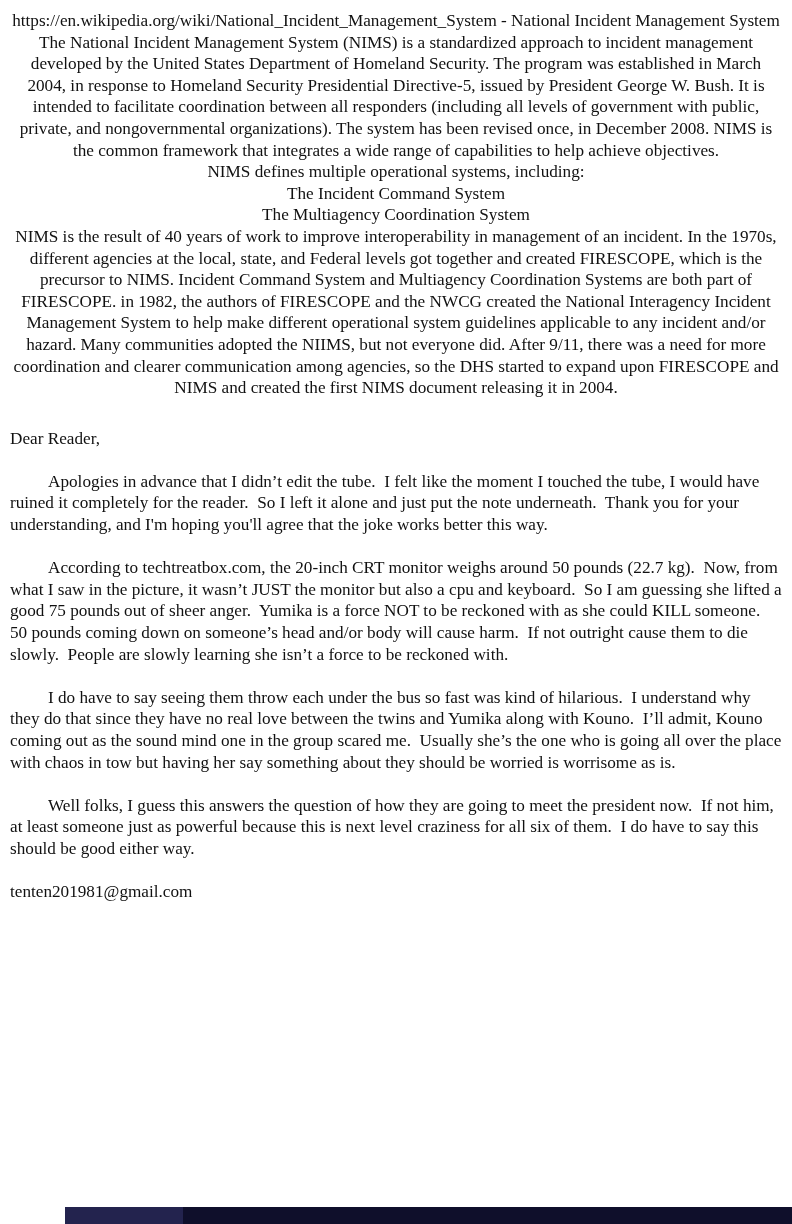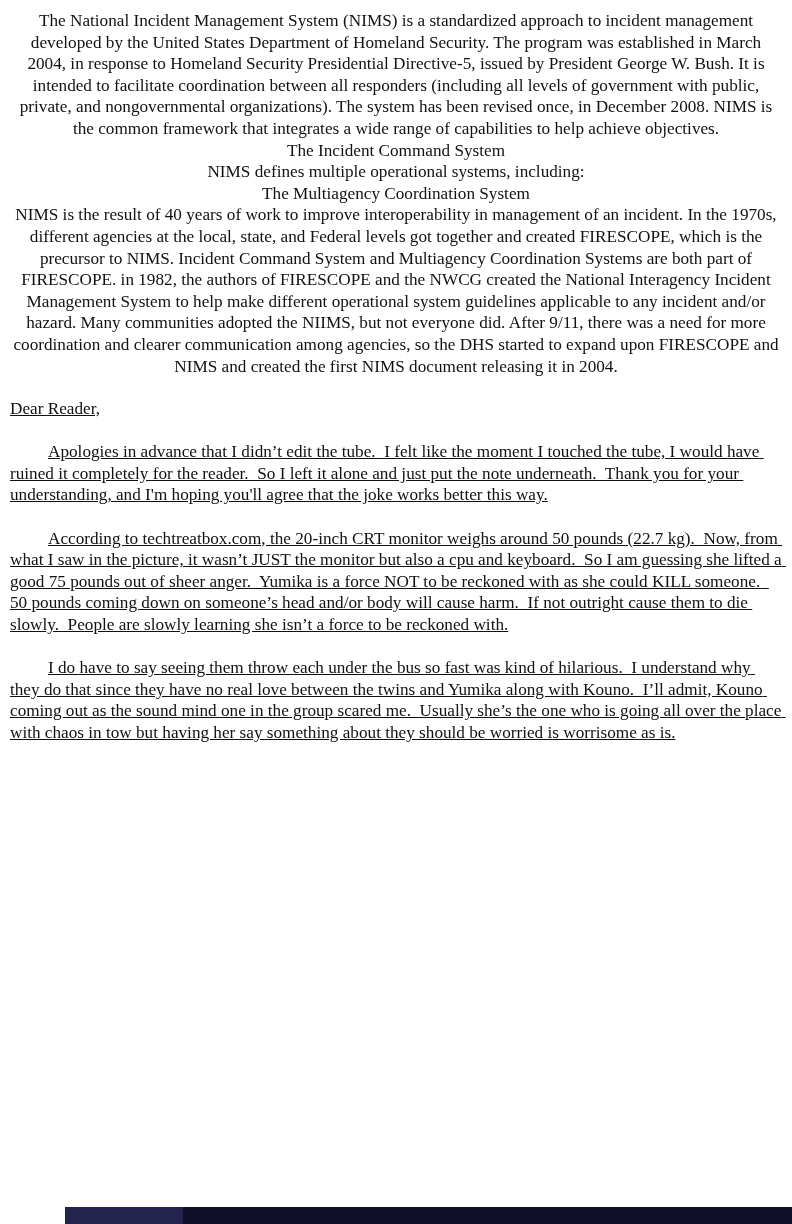--- a/index.html
+++ b/index.html
@@ -18,22 +18,21 @@
     color: #111111;
   }
   .content {
     padding: 10px 10px 0 10px;
   }
   .top-block p {
     margin: 0;
     text-align: center;
   }
   .letter {
-    margin-top: 21px;
-    text-decoration: underline;
+    margin-top: 29px;
   }
   .letter p {
     margin: 0 0 21.6px 0;
     text-align: left;
     white-space: pre-wrap;
   }
   .letter p.body-para {
     text-indent: 38px;
   }
   .letter p.sig-name,
@@ -54,31 +53,34 @@
     height: 100%;
     background: #23234e;
   }
 </style>
 </head>
 <body>
 
 <div class="content">
 
   <div class="top-block">
+    <p>https://en.wikipedia.org/wiki/National_Incident_Management_System - National Incident Management System</p>
     <p>The National Incident Management System (NIMS) is a standardized approach to incident management developed by the United States Department of Homeland Security. The program was established in March 2004, in response to Homeland Security Presidential Directive-5, issued by President George W. Bush. It is intended to facilitate coordination between all responders (including all levels of government with public, private, and nongovernmental organizations). The system has been revised once, in December 2008. NIMS is the common framework that integrates a wide range of capabilities to help achieve objectives.</p>
+    <p>NIMS defines multiple operational systems, including:</p>
     <p>The Incident Command System</p>
-    <p>NIMS defines multiple operational systems, including:</p>
     <p>The Multiagency Coordination System</p>
     <p>NIMS is the result of 40 years of work to improve interoperability in management of an incident. In the 1970s, different agencies at the local, state, and Federal levels got together and created FIRESCOPE, which is the precursor to NIMS. Incident Command System and Multiagency Coordination Systems are both part of FIRESCOPE. in 1982, the authors of FIRESCOPE and the NWCG created the National Interagency Incident Management System to help make different operational system guidelines applicable to any incident and/or hazard. Many communities adopted the NIIMS, but not everyone did. After 9/11, there was a need for more coordination and clearer communication among agencies, so the DHS started to expand upon FIRESCOPE and NIMS and created the first NIMS document releasing it in 2004.</p>
   </div>
 
   <div class="letter">
     <p class="salutation">Dear Reader,</p>
     <p class="body-para">Apologies in advance that I didn’t edit the tube.  I felt like the moment I touched the tube, I would have ruined it completely for the reader.  So I left it alone and just put the note underneath.  Thank you for your understanding, and I'm hoping you'll agree that the joke works better this way.</p>
     <p class="body-para">According to techtreatbox.com, the 20-inch CRT monitor weighs around 50 pounds (22.7 kg).  Now, from what I saw in the picture, it wasn’t JUST the monitor but also a cpu and keyboard.  So I am guessing she lifted a good 75 pounds out of sheer anger.  Yumika is a force NOT to be reckoned with as she could KILL someone.  50 pounds coming down on someone’s head and/or body will cause harm.  If not outright cause them to die slowly.  People are slowly learning she isn’t a force to be reckoned with.</p>
     <p class="body-para">I do have to say seeing them throw each under the bus so fast was kind of hilarious.  I understand why they do that since they have no real love between the twins and Yumika along with Kouno.  I’ll admit, Kouno coming out as the sound mind one in the group scared me.  Usually she’s the one who is going all over the place with chaos in tow but having her say something about they should be worried is worrisome as is.</p>
+    <p class="body-para">Well folks, I guess this answers the question of how they are going to meet the president now.  If not him, at least someone just as powerful because this is next level craziness for all six of them.  I do have to say this should be good either way.</p>
+    <p class="sig-email">tenten201981@gmail.com</p>
   </div>
 
 </div>
 
 <div class="footer-bar">
   <div class="footer-bar-left"></div>
 </div>
 
 </body></html>

